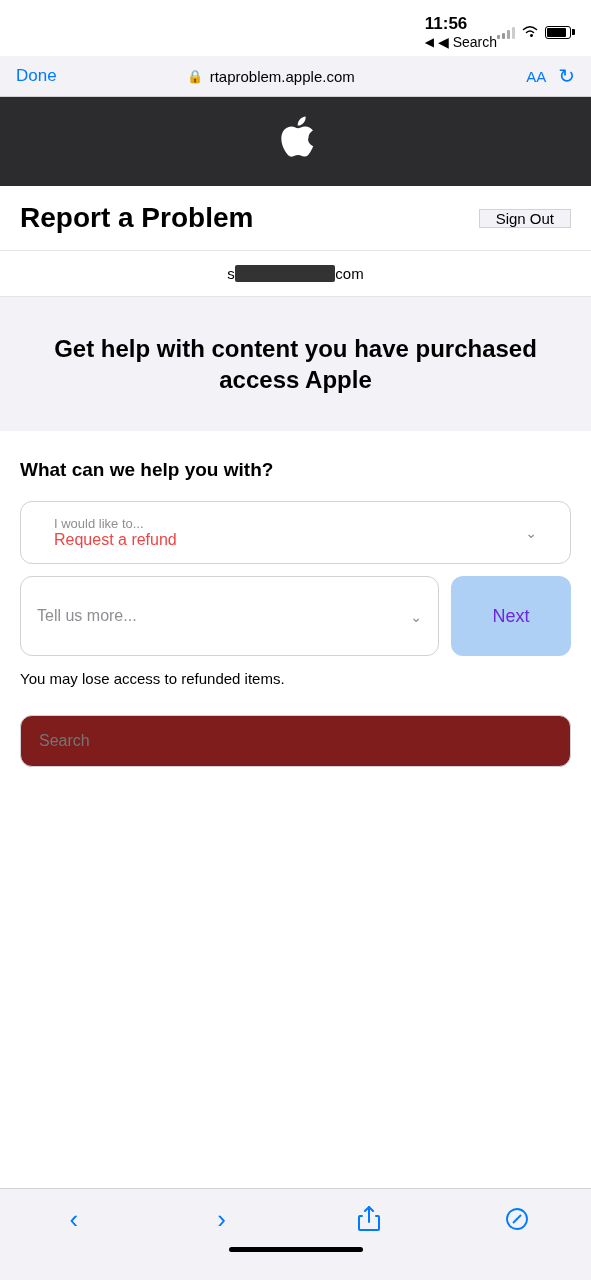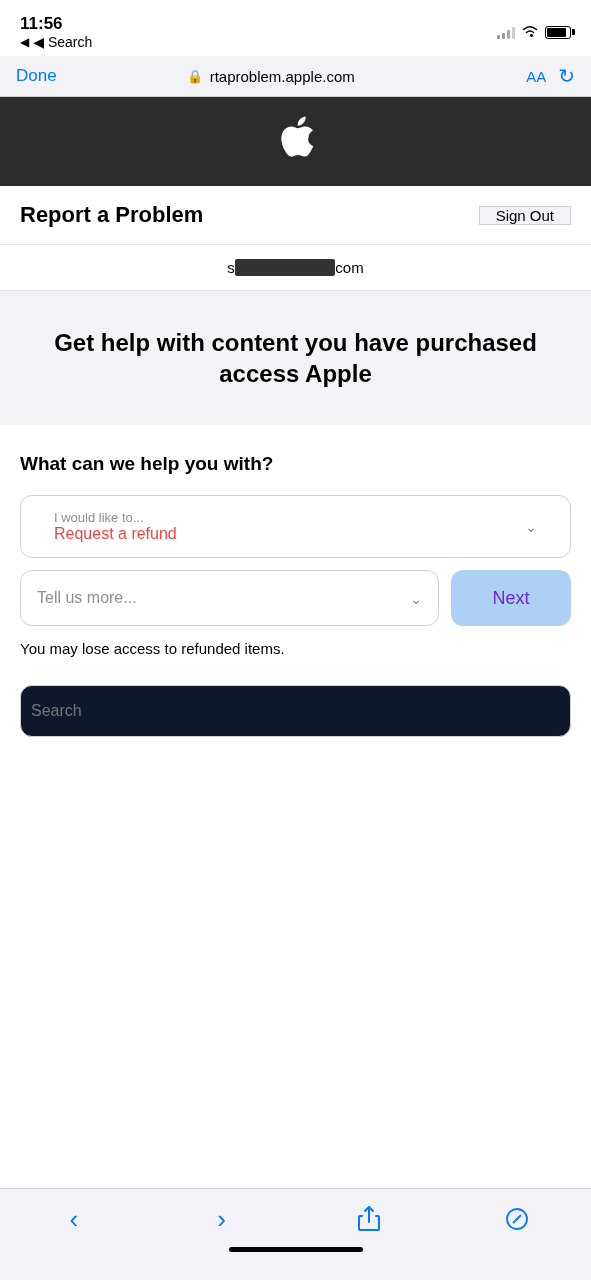--- a/index.html
+++ b/index.html
@@ -8,21 +8,21 @@
       font-family: -apple-system, 'SF Pro Display', 'Helvetica Neue', Arial, sans-serif;
       background: #fff;
       width: 591px;
       min-height: 1280px;
       overflow-x: hidden;
     }
 
     
     .status-bar {
       display: flex;
-      justify-content: space-between;
+      justify-content: flex-end;
       align-items: center;
       padding: 14px 20px 6px 20px;
       background: #fff;
     }
     .status-left {
       display: flex;
       flex-direction: column;
     }
     .status-time {
       font-size: 17px;
@@ -143,21 +143,21 @@
     
     .page-header {
       display: flex;
       justify-content: space-between;
       align-items: center;
       padding: 16px 20px;
       background: #fff;
       border-bottom: 1px solid #e5e5ea;
     }
     .page-title {
-      font-size: 22px;
+      font-size: 28px;
       font-weight: 700;
       color: #000;
     }
     .sign-out-btn {
       background: #f2f2f7;
       border: 1px solid #d1d1d6;
       border-radius: 0;
       padding: 0 16px;
       font-size: 15px;
       color: #000;
@@ -238,21 +238,21 @@
     .action-row {
       display: flex;
       gap: 12px;
       margin-bottom: 14px;
     }
     .tell-more-dropdown {
       flex: 1;
       border: 1px solid #d1d1d6;
       border-radius: 12px;
       background: #fff;
-      padding: 18px 16px;
+      padding: 30px 16px;
       display: flex;
       justify-content: space-between;
       align-items: flex-end;
       cursor: pointer;
     }
     .tell-more-placeholder {
       font-size: 16px;
       color: #8e8e93;
     }
     .next-btn {
@@ -271,22 +271,22 @@
     .warning-text {
       font-size: 15px;
       color: #000;
       margin-bottom: 28px;
     }
 
     
     .search-container {
       border: 1px solid #d1d1d6;
       border-radius: 12px;
-      background: #0f172a;
-      padding: 16px 10px;
+      background: #7f1d1d;
+      padding: 16px 18px;
     }
     .search-input {
       width: 100%;
       border: none;
       background: transparent;
       font-size: 16px;
       color: #8e8e93;
       outline: none;
     }
 

